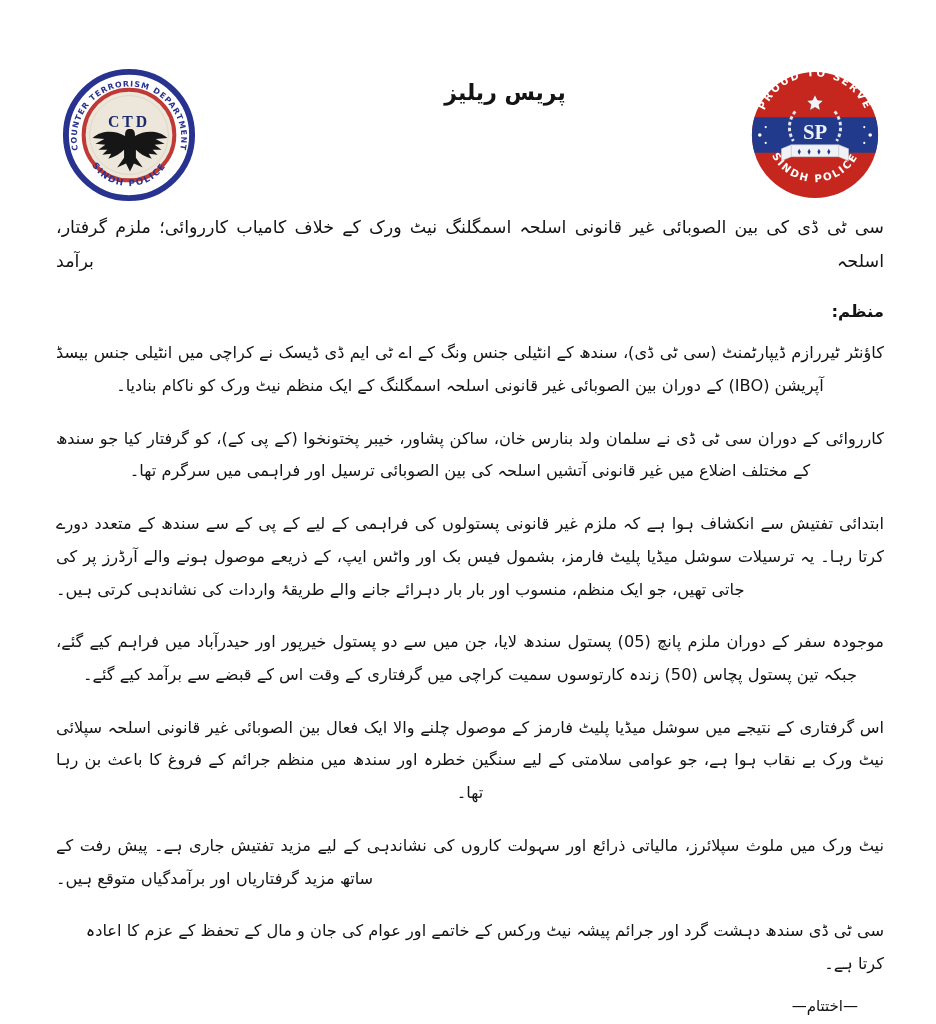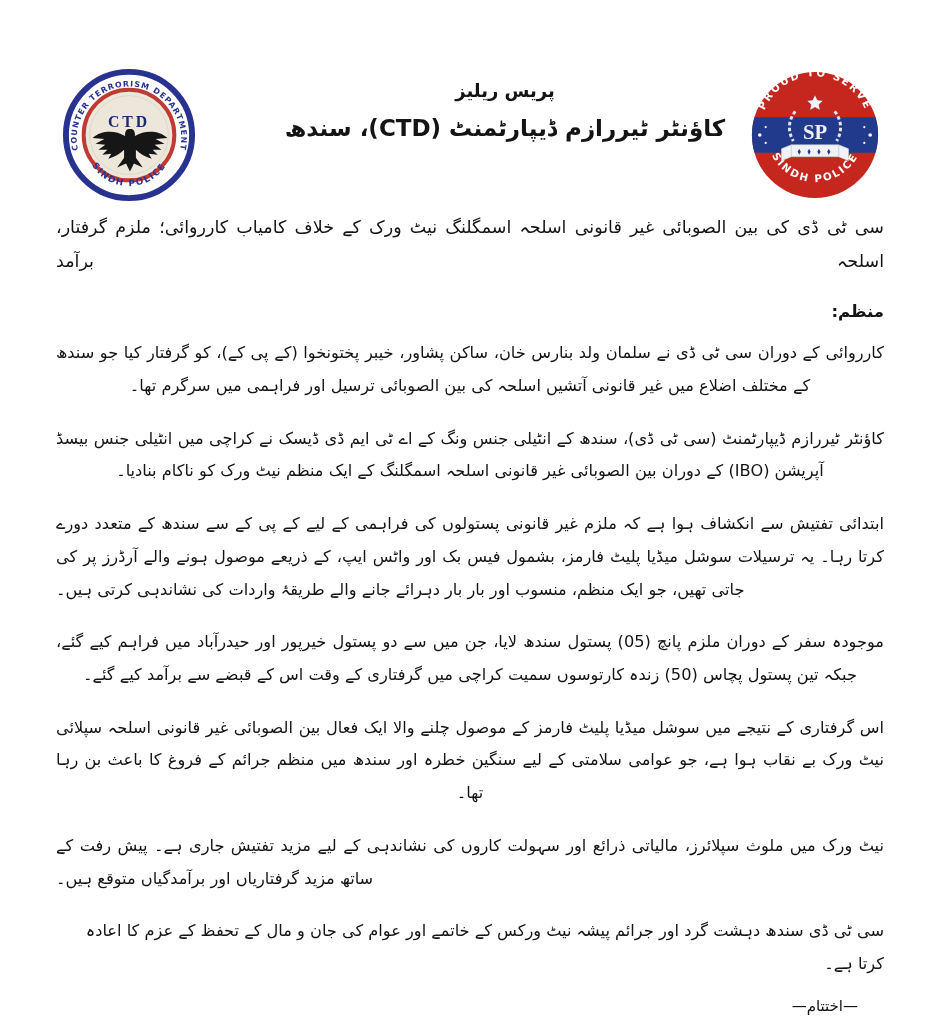--- a/index.html
+++ b/index.html
@@ -13,21 +13,21 @@
     color:#141414;
   }
   
   .logo{position:absolute;top:66px;width:138px;height:138px;}
   .logo-left{left:60px;}
   .logo-right{left:746px;}
   .title-block{
     position:absolute;left:280px;top:80px;width:450px;
     text-align:center;direction:rtl;
   }
-  .title-line1{font-size:18px;font-weight:bold;margin:0 0 14px;}
+  .title-line1{font-size:22px;font-weight:bold;margin:0 0 14px;}
   .title-line2{font-size:23px;font-weight:bold;margin:0;}
   
   .body-area{
     position:absolute;left:56px;top:210px;width:828px;
   }
   .headline{
     direction:rtl;text-align:justify;text-align-last:justify;
     font-size:17.5px;font-weight:normal;line-height:1.95;
     margin:0 0 24px;
   }
@@ -75,21 +75,20 @@
       c7,-2 12,-5 16,-9
       l0,8 -7,10 9,-4 4,8 4,-8 9,4 -7,-10 0,-8
       c4,4 9,7 16,9
       l-3,-5 9,1 -5,-5 9,0 -7,-5 10,-1 -9,-5 12,-1
       c-9,-8 -23,-8 -33,-2
       l0,-2 c0,-3 -2,-5 -4,-5 z"></path>
   </svg>
 
   <div class="title-block">
     <p class="title-line1">پریس ریلیز</p>
-    <p class="title-line2">کاؤنٹر ٹیررازم ڈیپارٹمنٹ (CTD)، سندھ</p>
   </div>
 
   <svg class="logo logo-right" viewBox="0 0 140 140">
     <defs>
         <clipPath id="spClip">
           <circle cx="70" cy="70" r="64"></circle>
         </clipPath>
       </defs>
     <g clip-path="url(#spClip)">
       <rect width="140" height="140" fill="#c5271f"></rect>
@@ -119,22 +118,22 @@
         <circle cx="120" cy="78" r="1.1"></circle>
     </g>
   </svg>
 
   <div class="body-area">
 
     <p class="headline">سی ٹی ڈی کی بین الصوبائی غیر قانونی اسلحہ اسمگلنگ نیٹ ورک کے خلاف کامیاب کارروائی؛ ملزم گرفتار، اسلحہ برآمد</p>
 
     <p class="dateline">منظم:</p>
 
+    <p class="para last-center">کاؤنٹر ٹیررازم ڈیپارٹمنٹ (سی ٹی ڈی)، سندھ کے انٹیلی جنس ونگ کے اے ٹی ایم ڈی ڈیسک نے کراچی میں انٹیلی جنس بیسڈ آپریشن (IBO) کے دوران بین الصوبائی غیر قانونی اسلحہ اسمگلنگ کے ایک منظم نیٹ ورک کو ناکام بنادیا۔</p>
     <p class="para last-center">کارروائی کے دوران سی ٹی ڈی نے سلمان ولد بنارس خان، ساکن پشاور، خیبر پختونخوا (کے پی کے)، کو گرفتار کیا جو سندھ کے مختلف اضلاع میں غیر قانونی آتشیں اسلحہ کی بین الصوبائی ترسیل اور فراہمی میں سرگرم تھا۔</p>
-    <p class="para last-center">کاؤنٹر ٹیررازم ڈیپارٹمنٹ (سی ٹی ڈی)، سندھ کے انٹیلی جنس ونگ کے اے ٹی ایم ڈی ڈیسک نے کراچی میں انٹیلی جنس بیسڈ آپریشن (IBO) کے دوران بین الصوبائی غیر قانونی اسلحہ اسمگلنگ کے ایک منظم نیٹ ورک کو ناکام بنادیا۔</p>
     <p class="para last-left">ابتدائی تفتیش سے انکشاف ہوا ہے کہ ملزم غیر قانونی پستولوں کی فراہمی کے لیے کے پی کے سے سندھ کے متعدد دورے کرتا رہا۔ یہ ترسیلات سوشل میڈیا پلیٹ فارمز، بشمول فیس بک اور واٹس ایپ، کے ذریعے موصول ہونے والے آرڈرز پر کی جاتی تھیں، جو ایک منظم، منسوب اور بار بار دہرائے جانے والے طریقۂ واردات کی نشاندہی کرتی ہیں۔</p>
     <p class="para last-center">موجودہ سفر کے دوران ملزم پانچ (05) پستول سندھ لایا، جن میں سے دو پستول خیرپور اور حیدرآباد میں فراہم کیے گئے، جبکہ تین پستول پچاس (50) زندہ کارتوسوں سمیت کراچی میں گرفتاری کے وقت اس کے قبضے سے برآمد کیے گئے۔</p>
     <p class="para last-center">اس گرفتاری کے نتیجے میں سوشل میڈیا پلیٹ فارمز کے موصول چلنے والا ایک فعال بین الصوبائی غیر قانونی اسلحہ سپلائی نیٹ ورک بے نقاب ہوا ہے، جو عوامی سلامتی کے لیے سنگین خطرہ اور سندھ میں منظم جرائم کے فروغ کا باعث بن رہا تھا۔</p>
     <p class="para last-left">نیٹ ورک میں ملوث سپلائرز، مالیاتی ذرائع اور سہولت کاروں کی نشاندہی کے لیے مزید تفتیش جاری ہے۔ پیش رفت کے ساتھ مزید گرفتاریاں اور برآمدگیاں متوقع ہیں۔</p>
 
     <p class="closing">سی ٹی ڈی سندھ دہشت گرد اور جرائم پیشہ نیٹ ورکس کے خاتمے اور عوام کی جان و مال کے تحفظ کے عزم کا اعادہ کرتا ہے۔</p>
 
     <p class="endmark">—اختتام—</p>
 
   </div>

